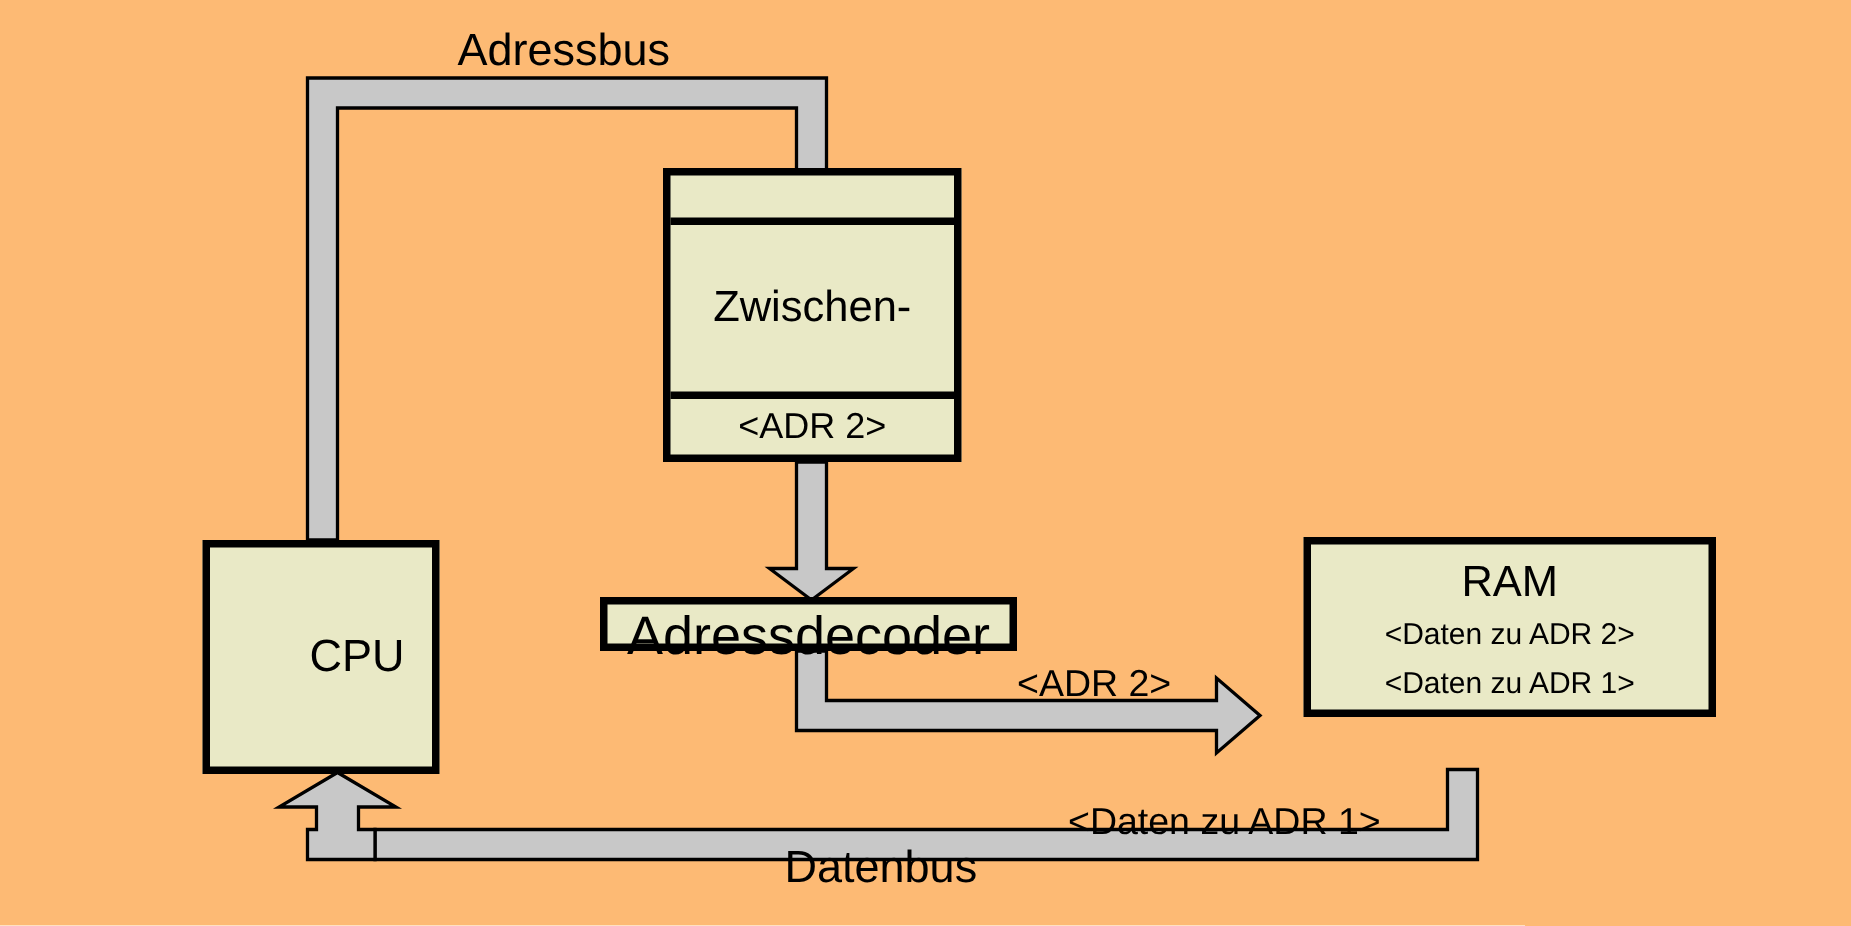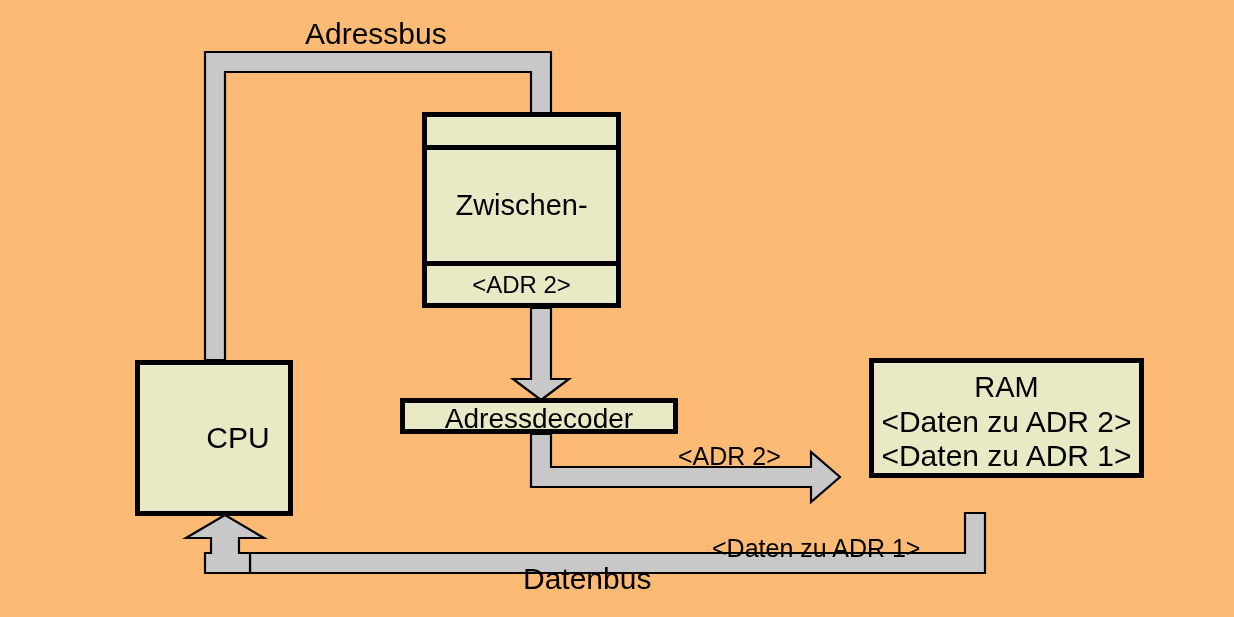--- a/index.html
+++ b/index.html
@@ -56,21 +56,21 @@
     justify-content: center;
     padding-left: 48px;
   }
   #cpu .cell {
     flex: 1 1 auto;
     font-size: 30px;
   }
 
   
   #zwischenspeicher {
-    left: 422px;
+    left: 442px;
     top: 112px;
     width: 199px;
     height: 196px;
     padding: 0;
   }
   #zwischenspeicher .cell-empty {
     height: 33px;
     border-bottom: 5px solid #000000;
   }
   #zwischenspeicher .cell-name {
@@ -87,40 +87,40 @@
 
   
   #adressdecoder {
     left: 400px;
     top: 398px;
     width: 278px;
     height: 36px;
   }
   #adressdecoder .cell {
     flex: 1 1 auto;
-    font-size: 28px;
+    font-size: 36px;
   }
 
   
   #ram {
     left: 833px;
     top: 358px;
     width: 275px;
     height: 120px;
     justify-content: center;
     padding-top: 6px;
     margin-left: 36px;
   }
   #ram .cell-title {
     height: 40px;
     font-size: 29px;
   }
   #ram .cell-row {
     height: 34px;
-    font-size: 30px;
+    font-size: 20px;
   }
 
   
   .bus-label {
     position: absolute;
     color: #000000;
     white-space: nowrap;
     z-index: 6;
   }
   #label-adressbus {

